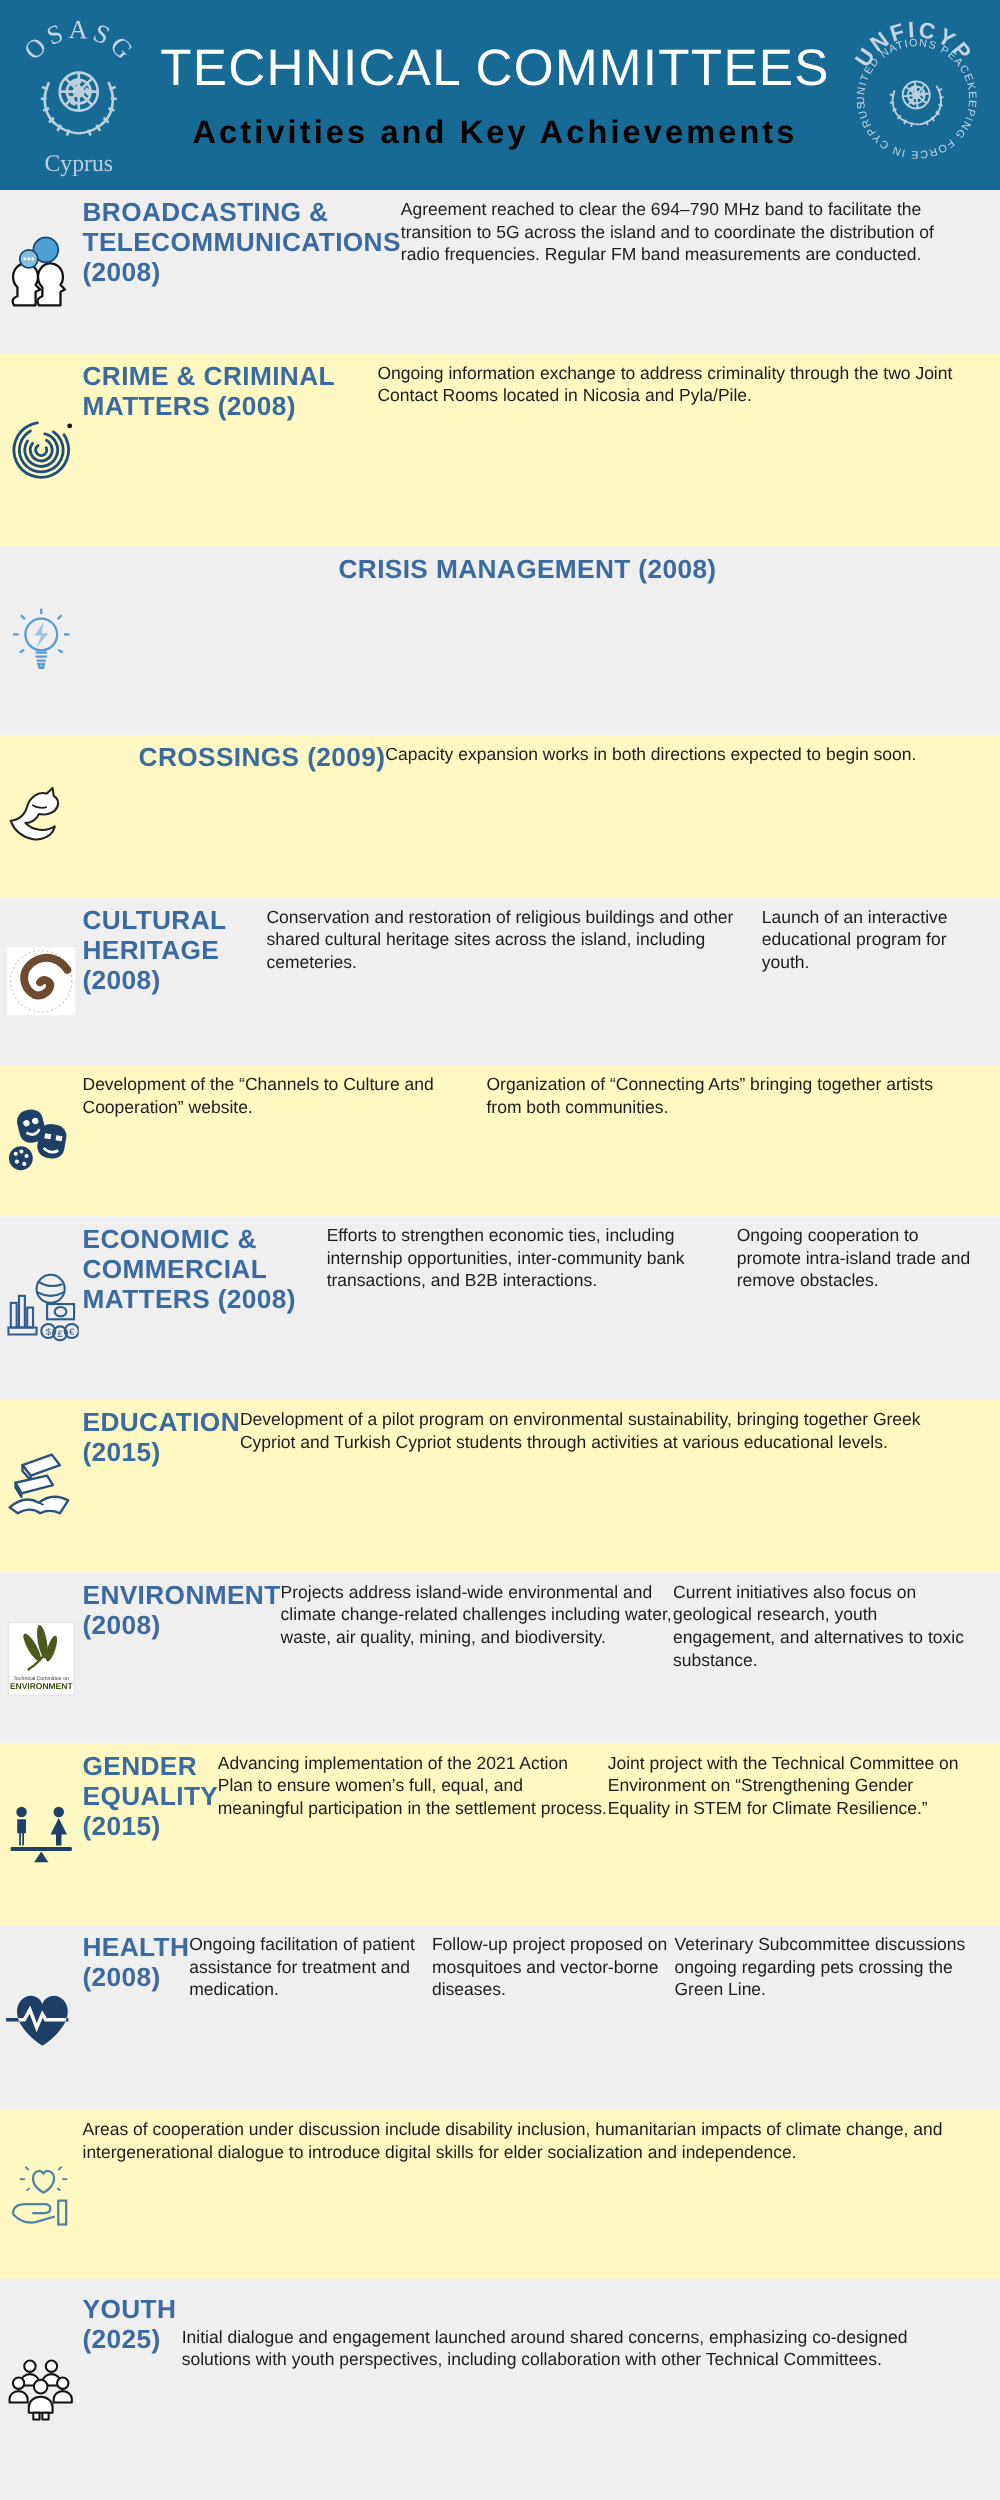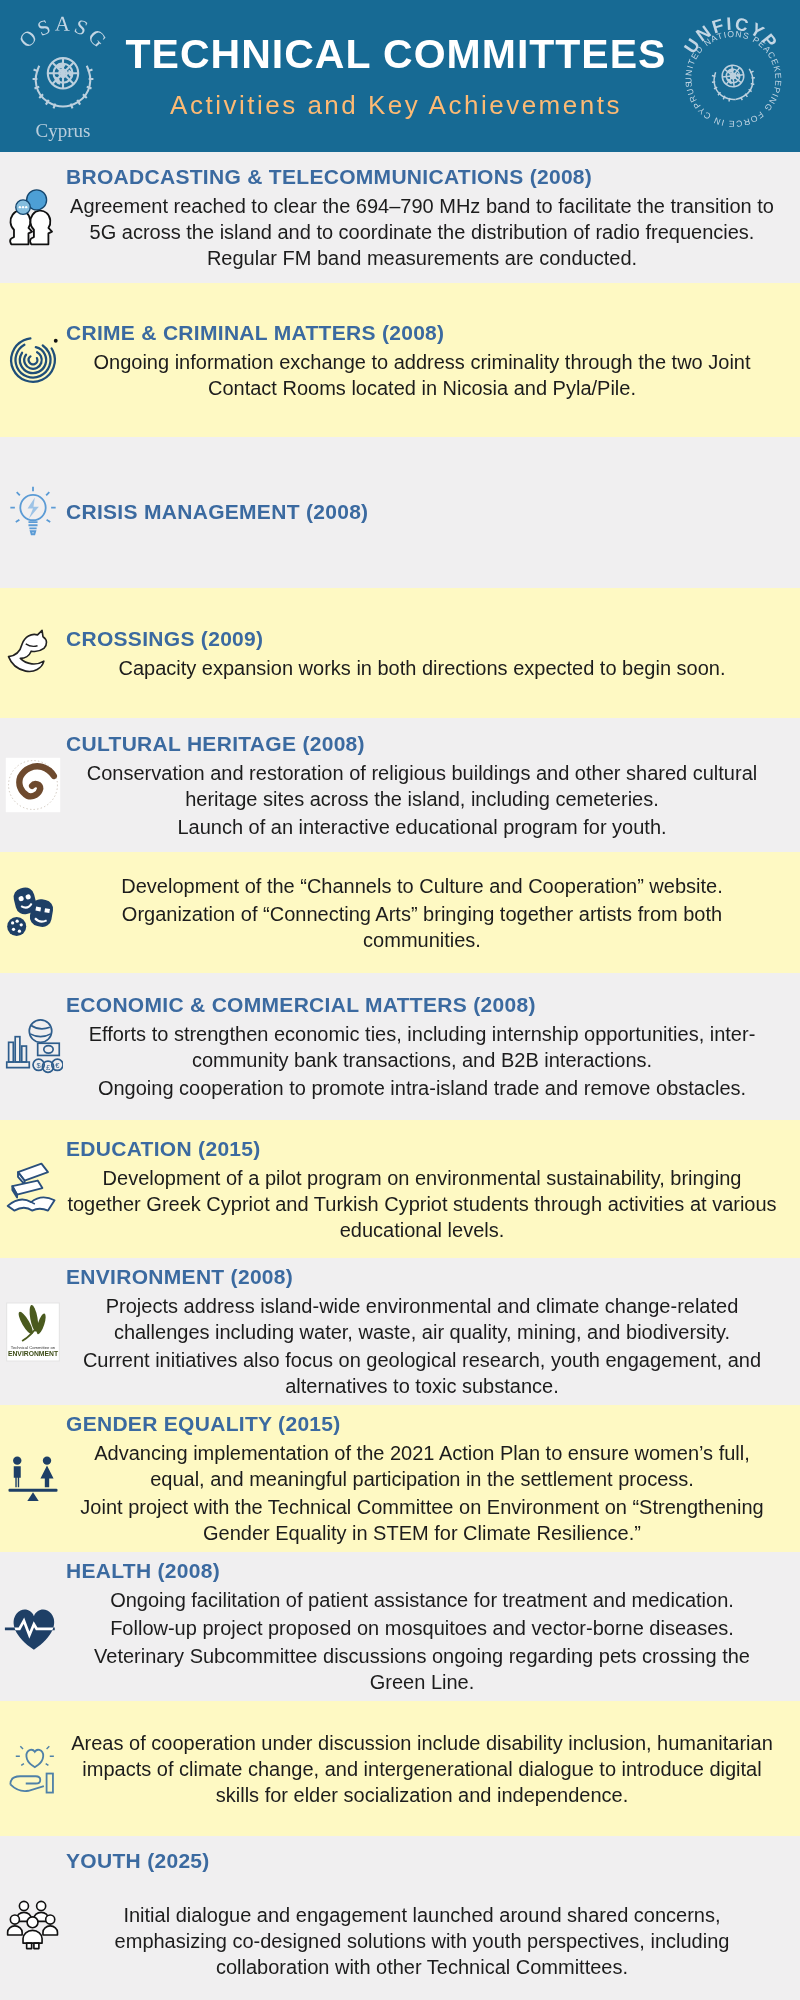--- a/index.html
+++ b/index.html
@@ -3,32 +3,32 @@
 <meta charset="utf-8">
 <style>
   html,body{margin:0;padding:0;}
   body{font-family:"Liberation Sans",sans-serif;background:#fff;}
   .page{width:800px;height:2000px;overflow:hidden;background:#fff;}
 
   
   .hdr{height:152px;background:#176a94;display:flex;align-items:center;
        justify-content:space-between;box-sizing:border-box;padding:0 4px;}
   .hdr-mid{flex:1;text-align:center;color:#fff;}
-  .hdr-title{font-size:41px;font-weight:bold;letter-spacing:1px;margin:0 0 12px 0;}
-  .hdr-sub{font-size:26px;letter-spacing:2.5px;color:#fdba74;font-weight:normal;margin:0;}
+  .hdr-title{font-size:41px;font-weight:normal;letter-spacing:1px;margin:0 0 12px 0;}
+  .hdr-sub{font-size:26px;letter-spacing:2.5px;color:#000000;font-weight:bold;margin:0;}
   .logo{flex:0 0 auto;}
   .logo.right{transform:rotate(-6deg);}
 
   
   .sec{display:flex;box-sizing:border-box;padding:5px 14px 5px 0;background:#fef9c3;}
   .sec.gray{background:#f0eff0;}
   .ic{width:66px;flex:0 0 66px;display:flex;align-items:center;justify-content:center;}
-  .tx{flex:1;display:flex;flex-direction:column;justify-content:center;max-width:712px;}
+  .tx{flex:1;display:flex;justify-content:center;max-width:712px;}
   .tx h2{font-size:21px;color:#3b6aa0;margin:2px 0 3px 0;letter-spacing:.3px;font-weight:bold;}
-  .tx p{font-size:20px;color:#1c1c1c;margin:1px 0;line-height:1.3;text-align:center;}
+  .tx p{font-size:14px;color:#1c1c1c;margin:1px 0;line-height:1.3;}
 </style>
 </head>
 <body>
 
 <svg width="0" height="0" style="position:absolute" aria-hidden="true">
   <defs>
     <symbol id="emblem" viewBox="0 0 80 80">
       <g stroke="#bcd0de" fill="none" stroke-width="2.2">
         <circle cx="40" cy="34" r="16"></circle>
         <circle cx="40" cy="34" r="10"></circle>

